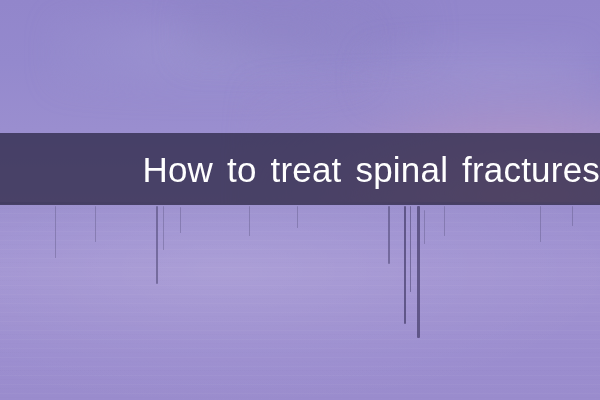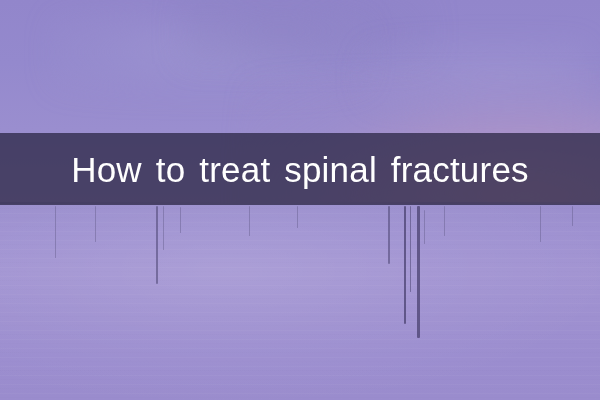--- a/index.html
+++ b/index.html
@@ -169,21 +169,21 @@
   
   .banner {
     position: absolute;
     left: 0;
     top: 133px;
     width: 100%;
     height: 72px;
     background: rgba(38,33,62,0.72);
     display: flex;
     align-items: center;
-    justify-content: center;
+    justify-content: flex-end;
   }
 
   .banner-title {
     color: #ffffff;
     font-family: "Liberation Sans", sans-serif;
     font-size: 35px;
     font-weight: 400;
     line-height: 1;
     letter-spacing: 0.2px;
     word-spacing: 4px;

